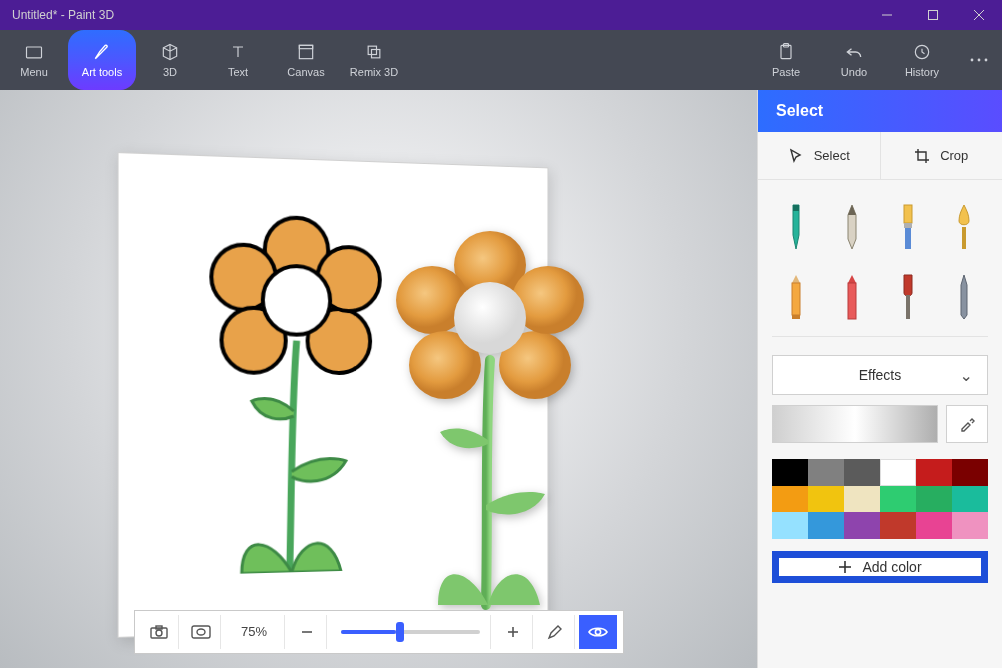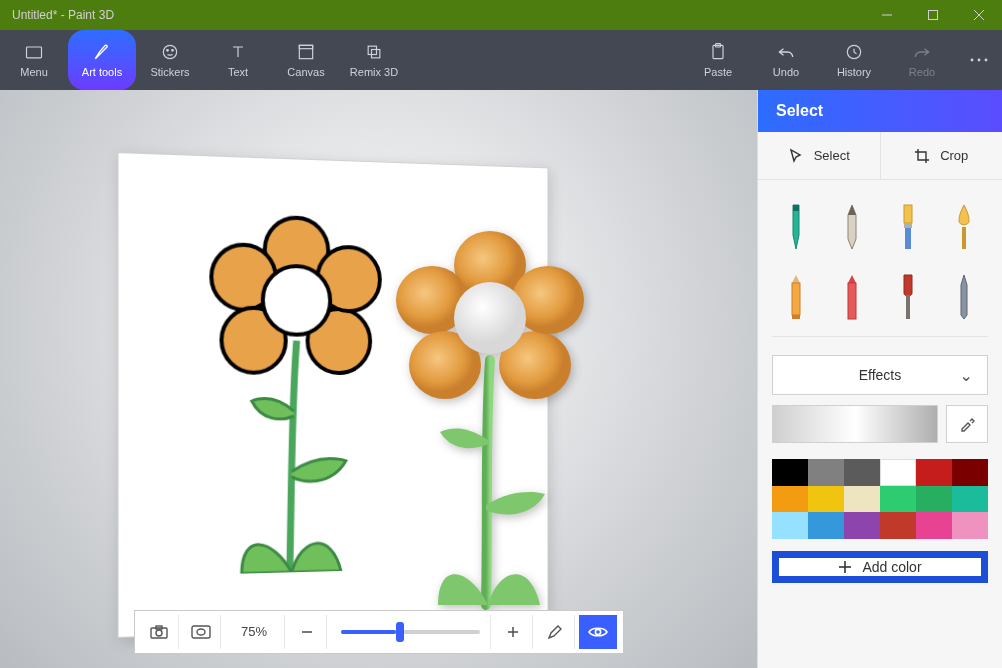--- a/index.html
+++ b/index.html
@@ -1,19 +1,19 @@
 <!DOCTYPE html>
 <html><head>
 <meta charset="utf-8">
 <style>
   * { box-sizing: border-box; margin: 0; padding: 0; font-family: "Segoe UI", Arial, sans-serif; }
   body { width: 1002px; height: 668px; background: #3f3f3f; overflow: hidden; }
 
   
-  .titlebar { height: 30px; background: #4d7c0f; display: flex; align-items: center; color: #d0d0d0; font-size: 12px; padding-left: 12px; }
+  .titlebar { height: 30px; background: #4c1d95; display: flex; align-items: center; color: #d0d0d0; font-size: 12px; padding-left: 12px; }
   .titlebar .spacer { flex: 1; }
   .win-btn { width: 46px; height: 30px; display: flex; align-items: center; justify-content: center; color: #d0d0d0; }
   .win-btn svg { width: 10px; height: 10px; }
 
   
   .ribbon { height: 60px; background: #444853; display: flex; align-items: stretch; color: #cfd2d8; font-size: 11px; }
   .ribbon-item { width: 68px; display: flex; flex-direction: column; align-items: center; justify-content: center; gap: 4px; cursor: pointer; }
   .ribbon-item.active { background: linear-gradient(180deg, #2f6dff 0%, #4c57ff 50%, #6d3bff 100%); color: #fff; border-radius: 16px; }
   .ribbon-item.disabled { opacity: 0.4; }
   .ribbon-gap { flex: 1; }
@@ -103,27 +103,25 @@
     <span class="ribbon-icon">
         <svg viewBox="0 0 24 24" fill="none" stroke="currentColor" stroke-width="1.6">
           <path d="M4 20c2-4 6-10 12-16 1-1 3 1 2 2C12 12 8 16 4 20z"></path>
         </svg>
       </span>
     <span>Art tools</span>
   </div>
   <div class="ribbon-item">
     <span class="ribbon-icon">
         <svg viewBox="0 0 24 24" fill="none" stroke="currentColor" stroke-width="1.4">
-          <circle cx="12" cy="12" r="8"></circle>
-          <circle cx="9" cy="10" r="1" fill="currentColor"></circle>
-          <circle cx="15" cy="10" r="1" fill="currentColor"></circle>
-          <path d="M9 15c1 1 5 1 6 0"></path>
-        </svg>
-      </span>
-    <span>Stickers</span>
+          <path d="M12 3l8 4v10l-8 4-8-4V7z"></path>
+          <path d="M12 3v18M4 7l8 4 8-4"></path>
+        </svg>
+      </span>
+    <span>3D</span>
   </div>
   <div class="ribbon-item">
     <span class="ribbon-icon">
         <svg viewBox="0 0 24 24" fill="none" stroke="currentColor" stroke-width="1.4">
           <path d="M6 6h12M12 6v12"></path>
         </svg>
       </span>
     <span>Text</span>
   </div>
   <div class="ribbon-item">
@@ -163,28 +161,20 @@
     <span>Undo</span>
   </div>
   <div class="ribbon-item">
     <span class="ribbon-icon">
         <svg viewBox="0 0 24 24" fill="none" stroke="currentColor" stroke-width="1.4">
           <circle cx="12" cy="12" r="8"></circle>
           <path d="M12 8v4l3 2"></path>
         </svg>
       </span>
     <span>History</span>
-  </div>
-  <div class="ribbon-item disabled">
-    <span class="ribbon-icon">
-        <svg viewBox="0 0 24 24" fill="none" stroke="currentColor" stroke-width="1.6">
-          <path d="M15 8l5 4-5 4M20 12H10a6 6 0 00-6 6"></path>
-        </svg>
-      </span>
-    <span>Redo</span>
   </div>
   <div class="ribbon-more">
     <svg width="18" height="4" viewBox="0 0 18 4">
         <circle cx="2" cy="2" r="1.4" fill="#cfd2d8"></circle>
         <circle cx="9" cy="2" r="1.4" fill="#cfd2d8"></circle>
         <circle cx="16" cy="2" r="1.4" fill="#cfd2d8"></circle>
       </svg>
   </div>
 </div>
 

